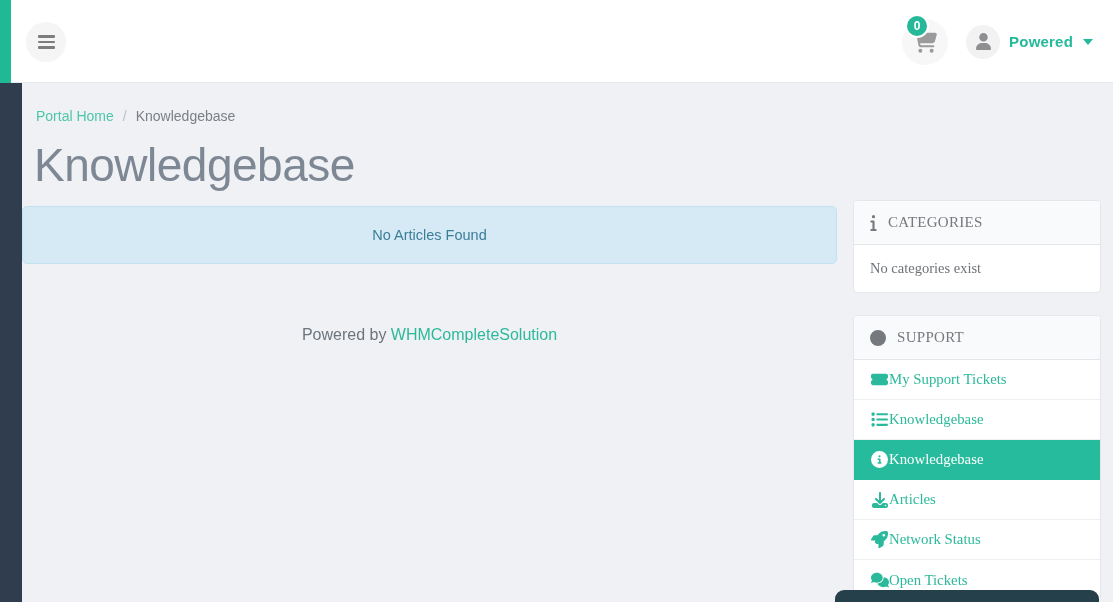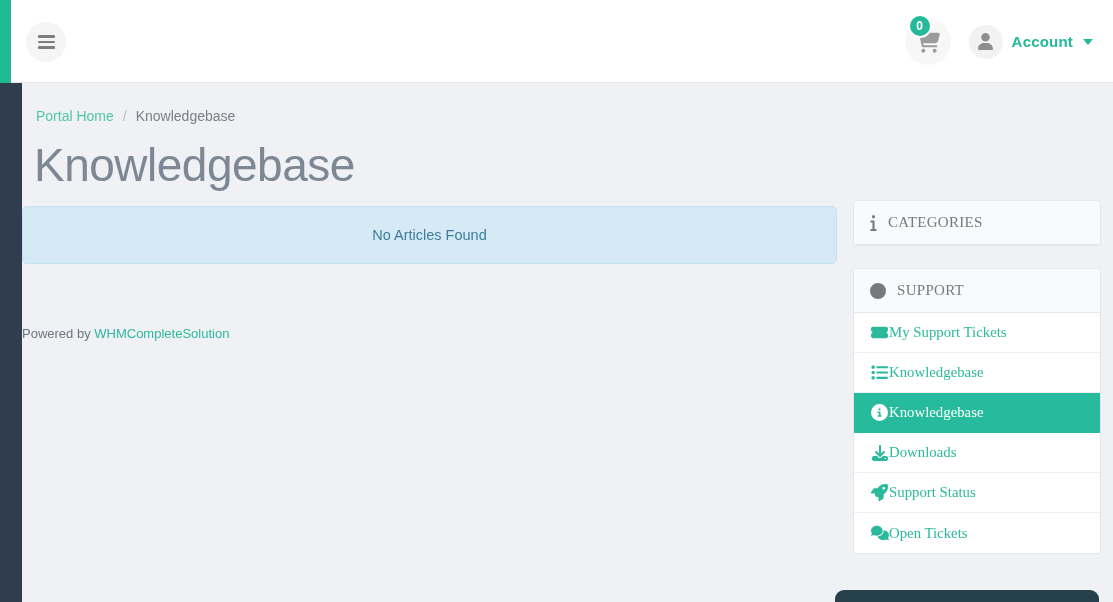--- a/index.html
+++ b/index.html
@@ -117,22 +117,22 @@
     border: 1px solid #c3e2f0;
     border-radius: 5px;
     color: #3c7d99;
     font-size: 14.5px;
     text-align: center;
     padding: 20px 15px;
     margin: 0 0 0 0;
   }
   .powered {
     margin-top: 62px;
-    text-align: left;
-    font-size: 13px;
+    text-align: center;
+    font-size: 16px;
     color: #6c757d;
   }
   .powered a { color: #2cb99b; text-decoration: none; cursor: pointer; }
 
   
   .side-col {
     position: absolute; left: 831px; top: 117px;
     width: 248px;
   }
   .panel {
@@ -217,21 +217,21 @@
       </div>
 
       <div class="account-wrap">
         <div class="avatar-circle">
           <span>
             <svg width="17" height="17" viewBox="0 0 448 512" fill="#8e8e90">
               <path d="M224 256A128 128 0 1 0 224 0a128 128 0 1 0 0 256zm-45.7 48C79.8 304 0 383.8 0 482.3C0 498.7 13.3 512 29.7 512H418.3c16.4 0 29.7-13.3 29.7-29.7C448 383.8 368.2 304 269.7 304H178.3z"></path>
             </svg>
           </span>
         </div>
-        <span class="account-label">Account</span>
+        <span class="account-label">Powered</span>
         <span class="caret-down"></span>
       </div>
 
     </div>
   </div>
 
   <div class="content">
 
     <div class="breadcrumb">
       <a>Portal Home</a>
@@ -253,20 +253,21 @@
 
       <div class="panel">
         <div class="panel-head">
           <span>
             <svg width="7" height="17" viewBox="0 0 192 512" fill="#76797e">
               <path d="M48 80a48 48 0 1 1 96 0A48 48 0 1 1 48 80zM0 224c0-17.7 14.3-32 32-32H96c17.7 0 32 14.3 32 32V448h32c17.7 0 32 14.3 32 32s-14.3 32-32 32H32c-17.7 0-32-14.3-32-32s14.3-32 32-32H64V256H32c-17.7 0-32-14.3-32-32z"></path>
             </svg>
           </span>
           <span>CATEGORIES</span>
         </div>
+        <div class="panel-body">No categories exist</div>
       </div>
 
       <div class="panel">
         <div class="panel-head">
           <span>
             <svg width="16" height="16" viewBox="0 0 512 512" fill="#76797e">
               <path d="M256 512A256 256 0 1 0 256 0a256 256 0 1 0 0 512zM181 393.3c-20.6-11.1-37.4-27.9-48.5-48.5L67.4 371.6c20.6 33.4 48.8 61.6 82.2 82.2l31.4-60.5zM67.4 140.4l65.1 26.8c11.1-20.6 27.9-37.4 48.5-48.5L149.6 58.2c-33.4 20.6-61.6 48.8-82.2 82.2zM362.4 58.2L331 118.7c20.6 11.1 37.4 27.9 48.5 48.5l65.1-26.8c-20.6-33.4-48.8-61.6-82.2-82.2zM444.6 371.6l-65.1-26.8c-11.1 20.6-27.9 37.4-48.5 48.5l31.4 60.5c33.4-20.6 61.6-48.8 82.2-82.2zM256 352a96 96 0 1 0 0-192 96 96 0 1 0 0 192z"></path>
             </svg>
           </span>
           <span>SUPPORT</span>
@@ -298,30 +299,30 @@
           </span>
           <span>Knowledgebase</span>
         </div>
 
         <div class="list-item">
           <span class="ic">
             <svg width="16" height="16" viewBox="0 0 512 512" fill="#2bb99b">
               <path d="M288 32c0-17.7-14.3-32-32-32s-32 14.3-32 32V274.7l-73.4-73.4c-12.5-12.5-32.8-12.5-45.3 0s-12.5 32.8 0 45.3l128 128c12.5 12.5 32.8 12.5 45.3 0l128-128c12.5-12.5 12.5-32.8 0-45.3s-32.8-12.5-45.3 0L288 274.7V32zM64 352c-35.3 0-64 28.7-64 64v32c0 35.3 28.7 64 64 64H448c35.3 0 64-28.7 64-64V416c0-35.3-28.7-64-64-64H346.5l-45.3 45.3c-25 25-65.5 25-90.5 0L165.5 352H64zm368 56a24 24 0 1 1 0 48 24 24 0 1 1 0-48z"></path>
             </svg>
           </span>
-          <span>Downloads</span>
+          <span>Articles</span>
         </div>
 
         <div class="list-item">
           <span class="ic">
             <svg width="17" height="17" viewBox="0 0 512 512" fill="#2bb99b">
               <path d="M156.6 384.9L125.7 354c-8.5-8.5-11.5-20.8-7.7-32.2c3-8.9 7-20.5 11.8-33.8L24 288c-8.6 0-16.6-4.6-20.9-12.1s-4.2-16.7 .2-24.1l52.5-88.5c13-21.9 36.5-35.3 61.9-35.3l82.3 0c2.4-4 4.8-7.7 7.2-11.3C289.1-4.1 411.1-8.1 483.9 5.3c11.6 2.1 20.6 11.2 22.8 22.8c13.4 72.9 9.3 194.8-111.4 276.7c-3.5 2.4-7.3 4.8-11.3 7.2v82.3c0 25.4-13.4 49-35.3 61.9l-88.5 52.5c-7.4 4.4-16.6 4.5-24.1 .2s-12.1-12.2-12.1-20.9V380.8c-14.1 4.9-26.4 8.9-35.7 11.9c-11.2 3.6-23.4 .5-31.8-7.8zM384 168a40 40 0 1 0 0-80 40 40 0 1 0 0 80z"></path>
             </svg>
           </span>
-          <span>Support Status</span>
+          <span>Network Status</span>
         </div>
 
         <div class="list-item">
           <span class="ic">
             <svg width="18" height="18" viewBox="0 0 640 512" fill="#2bb99b">
               <path d="M208 352c114.9 0 208-78.8 208-176S322.9 0 208 0S0 78.8 0 176c0 38.6 14.7 74.3 39.6 103.4c-3.5 9.4-8.7 17.7-14.2 24.7c-4.8 6.2-9.7 11-13.3 14.3c-1.8 1.6-3.3 2.9-4.3 3.7c-.5 .4-.9 .7-1.1 .8l-.2 .2s0 0 0 0s0 0 0 0C1 327.2-1.4 334.4 .8 340.9S9.1 352 16 352c21.8 0 43.8-5.6 62.1-12.5c9.2-3.5 17.8-7.4 25.2-11.4C134.1 343.3 169.8 352 208 352zM448 176c0 112.3-99.1 196.9-216.5 207C255.8 457.4 336.4 512 432 512c38.2 0 73.9-8.7 104.7-23.9c7.5 4 16 7.9 25.2 11.4c18.3 6.9 40.3 12.5 62.1 12.5c6.9 0 13.1-4.5 15.2-11.1c2.1-6.6-.2-13.8-5.8-17.9c0 0 0 0 0 0s0 0 0 0l-.2-.2c-.2-.2-.6-.4-1.1-.8c-1-.8-2.5-2-4.3-3.7c-3.6-3.3-8.5-8.1-13.3-14.3c-5.5-7-10.7-15.4-14.2-24.7c24.9-29 39.6-64.7 39.6-103.4c0-92.8-84.9-168.9-192.6-175.5c.4 5.1 .6 10.3 .6 15.5z"></path>
             </svg>
           </span>
           <span>Open Tickets</span>
         </div>

